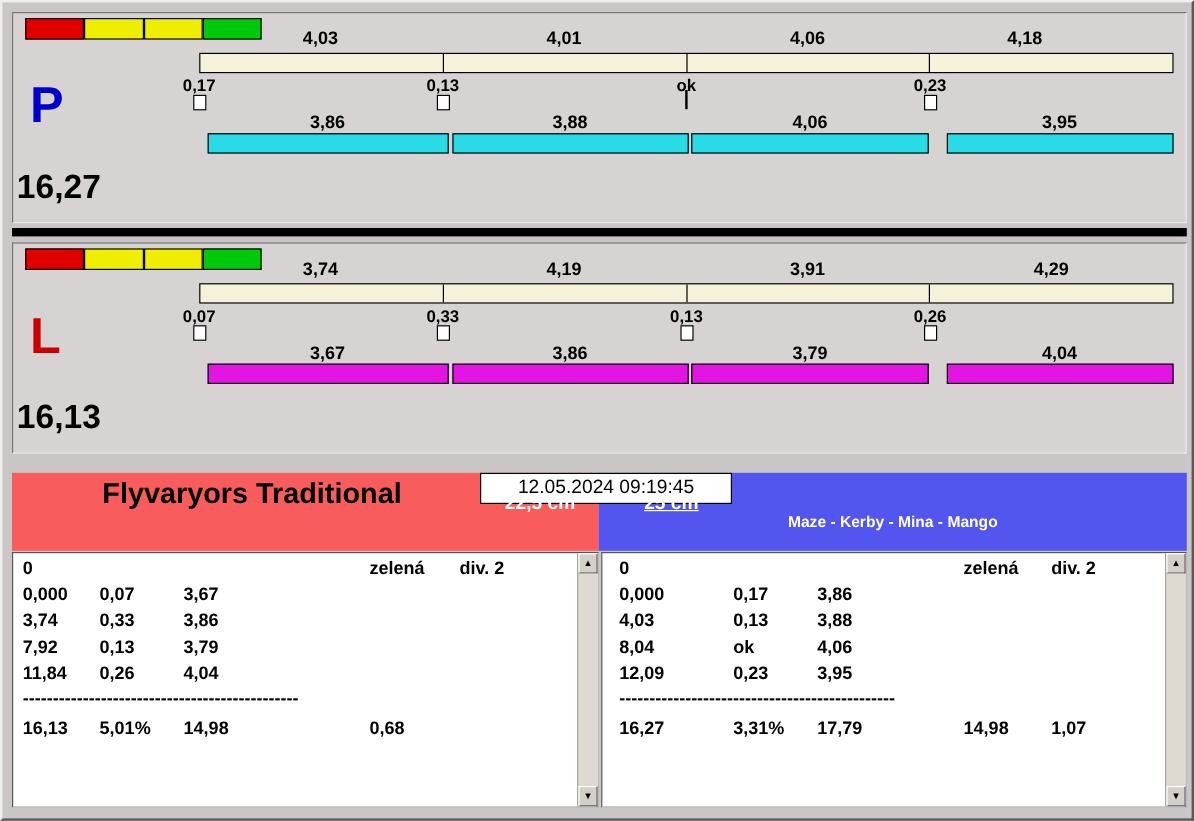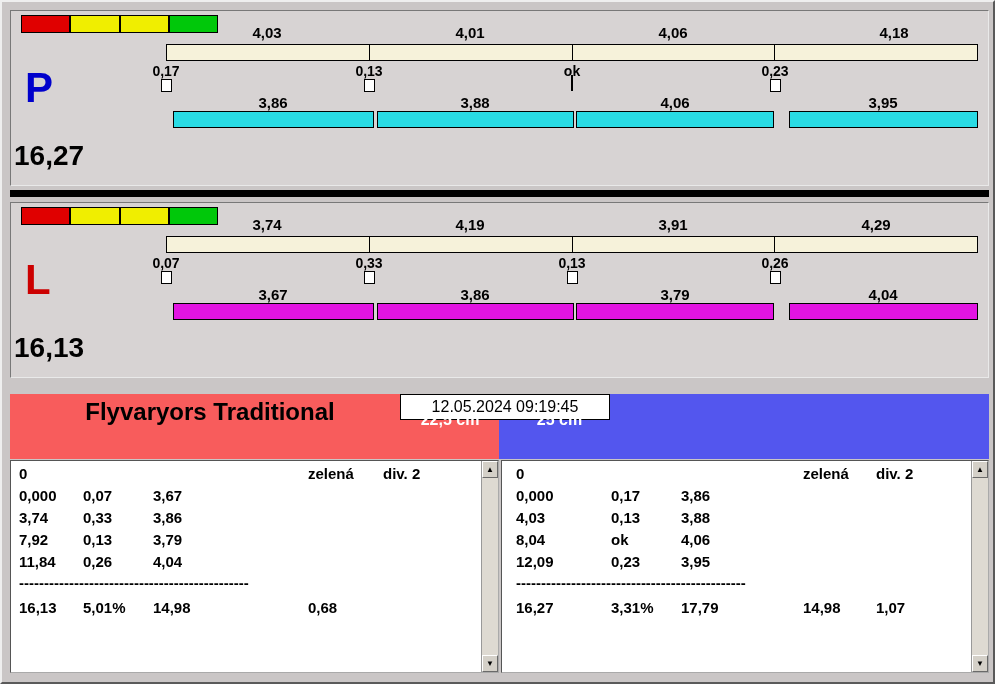--- a/index.html
+++ b/index.html
@@ -55,21 +55,21 @@
   .team-title.tright{left:489px;width:490px;color:#000080;}
   .team-members{position:absolute;top:33px;font-size:13px;font-weight:bold;color:#fff;text-align:center;}
   .team-members.tleft{left:0;width:400px;}
   .team-members.tright{left:489px;width:490px;}
   .datetime-box{
     position:absolute;left:390px;top:0;width:210px;height:26px;box-sizing:border-box;
     background:#fff;border:1px solid #000;font-size:16px;line-height:24px;text-align:center;color:#000;
   }
   .jump-height{position:absolute;top:17px;font-size:16px;font-weight:bold;color:#fff;text-align:center;}
   .jh-left{left:390px;width:100px;}
-  .jh-right{left:502px;width:95px;}
+  .jh-right{left:502px;width:95px;text-decoration:underline;}
 
   
   .rtable{
     position:absolute;top:458px;height:213px;box-sizing:border-box;background:#fff;
     border:1px solid;border-color:#555 #aaa #aaa #555;
   }
   #table-left{left:8px;width:489px;}
   #table-right{left:499px;width:488px;}
   .tbody{position:absolute;left:0;top:2px;right:17px;bottom:0;overflow:hidden;}
   .trow{display:grid;height:22px;line-height:22px;font-size:15px;font-weight:bold;color:#000;white-space:nowrap;}
@@ -100,21 +100,21 @@
       <div class="gcell g-red"></div>
       <div class="gcell g-yellow"></div>
       <div class="gcell g-yellow"></div>
       <div class="gcell g-green"></div>
     </div>
     <div class="lane-letter letter-p">P</div>
 
     <div class="num seg-label" style="left:216px">4,03</div>
     <div class="num seg-label" style="left:419px">4,01</div>
     <div class="num seg-label" style="left:622px">4,06</div>
-    <div class="num seg-label" style="left:843px">4,18</div>
+    <div class="num seg-label" style="left:803px">4,18</div>
 
     <div class="cream-bar">
       <div class="cseg"></div>
       <div class="cseg"></div>
       <div class="cseg"></div>
       <div class="cseg"></div>
     </div>
 
     <div class="num split-label" style="left:125px">0,17</div>
     <div class="num split-label" style="left:328px">0,13</div>
@@ -182,20 +182,21 @@
     <div class="run-bar bar-magenta" style="left:565px;width:198px"></div>
     <div class="run-bar bar-magenta" style="left:778px;width:189px"></div>
 
     <div class="lane-total">16,13</div>
   </div>
 
   <div id="teams-header">
     <div class="team-left-bg"></div>
     <div class="team-right-bg"></div>
     <div class="team-title tleft">Flyvaryors Traditional</div>
+    <div class="team-members tright">Maze - Kerby - Mina - Mango</div>
     <div class="datetime-box">12.05.2024 09:19:45</div>
     <div class="jump-height jh-left">22,5 cm</div>
     <div class="jump-height jh-right">25 cm</div>
   </div>
 
   <div class="rtable" id="table-left">
     <div class="tbody">
       <div class="trow">
         <span>0</span>
         <span></span>

